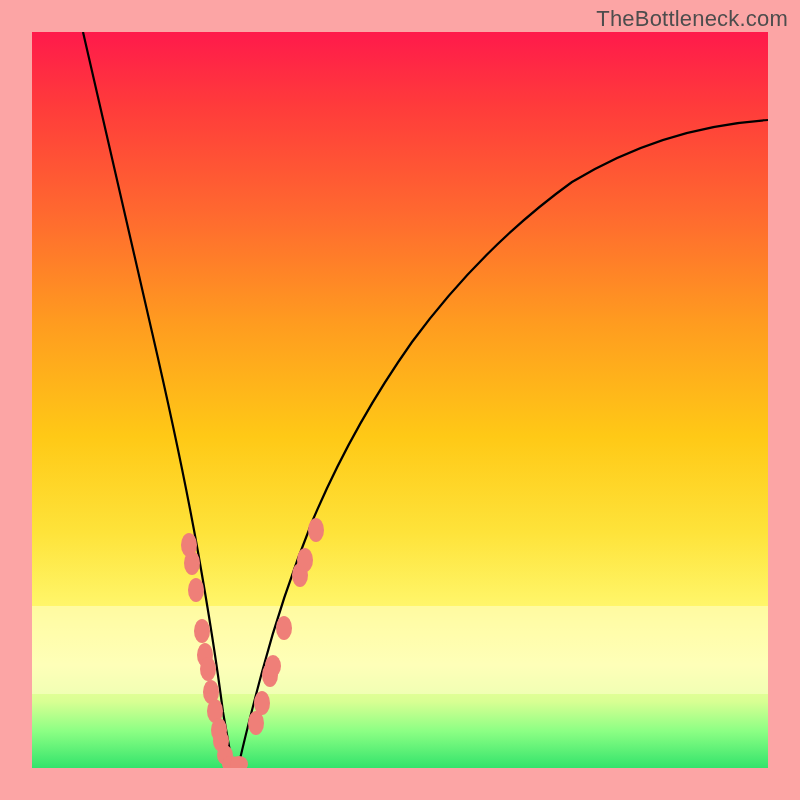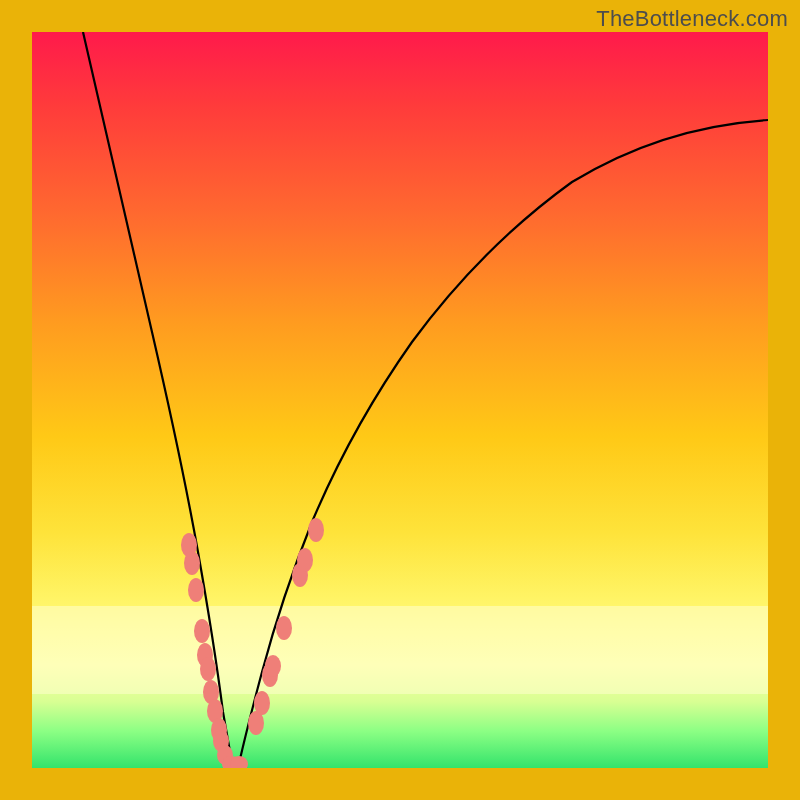--- a/index.html
+++ b/index.html
@@ -8,21 +8,21 @@
     width: 800px;
     height: 800px;
     overflow: hidden;
     background: #000;
     font-family: Arial, Helvetica, sans-serif;
   }
   .frame {
     position: relative;
     width: 800px;
     height: 800px;
-    background: #eab308;
+    background: #fca5a5;
   }
   .plot-area {
     position: absolute;
     left: 32px;
     top: 32px;
     width: 736px;
     height: 736px;
     overflow: hidden;
     background: linear-gradient(
       to bottom,

